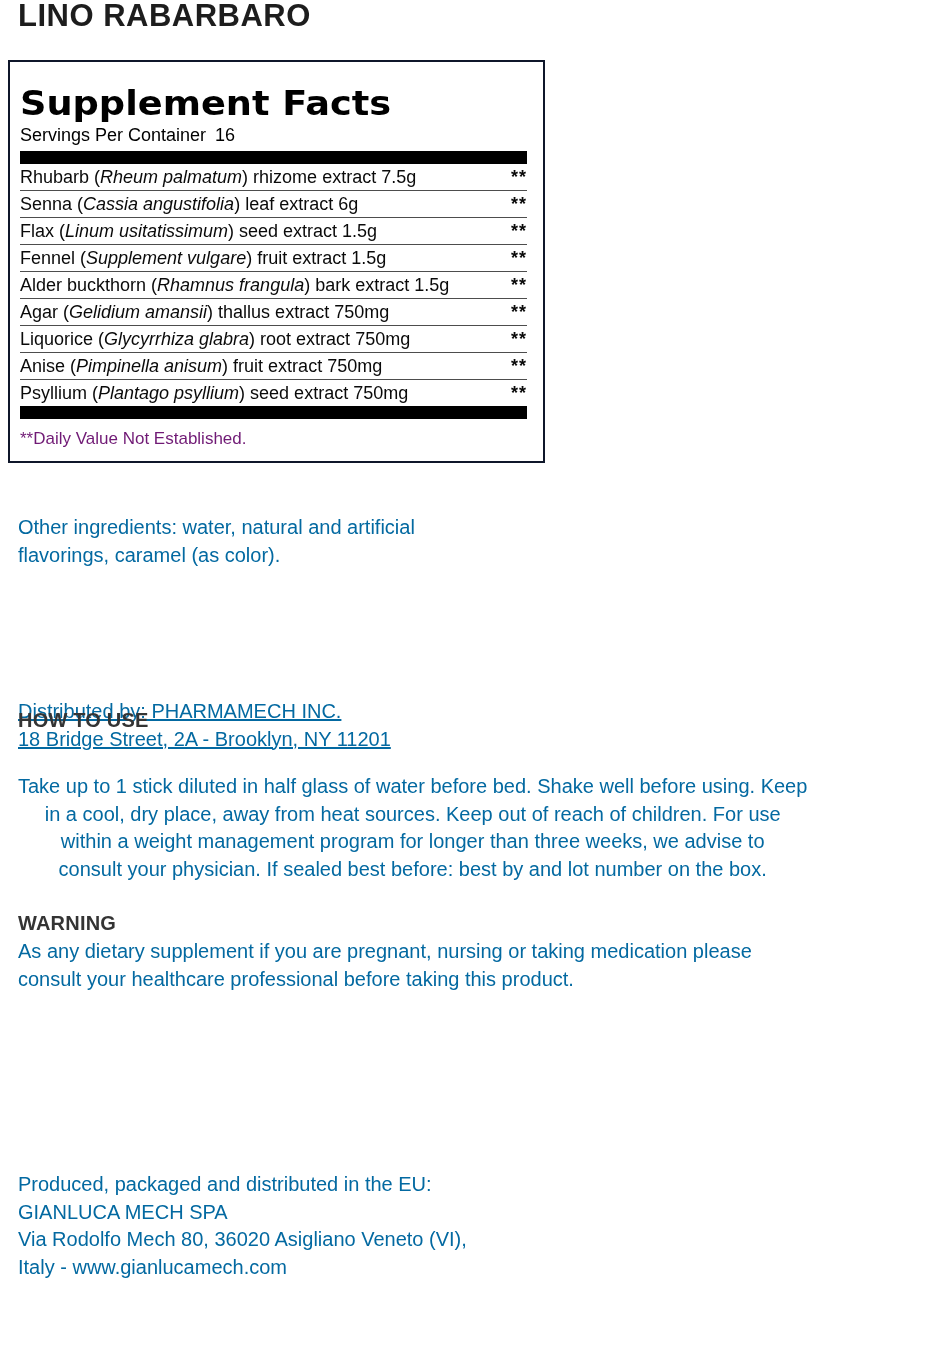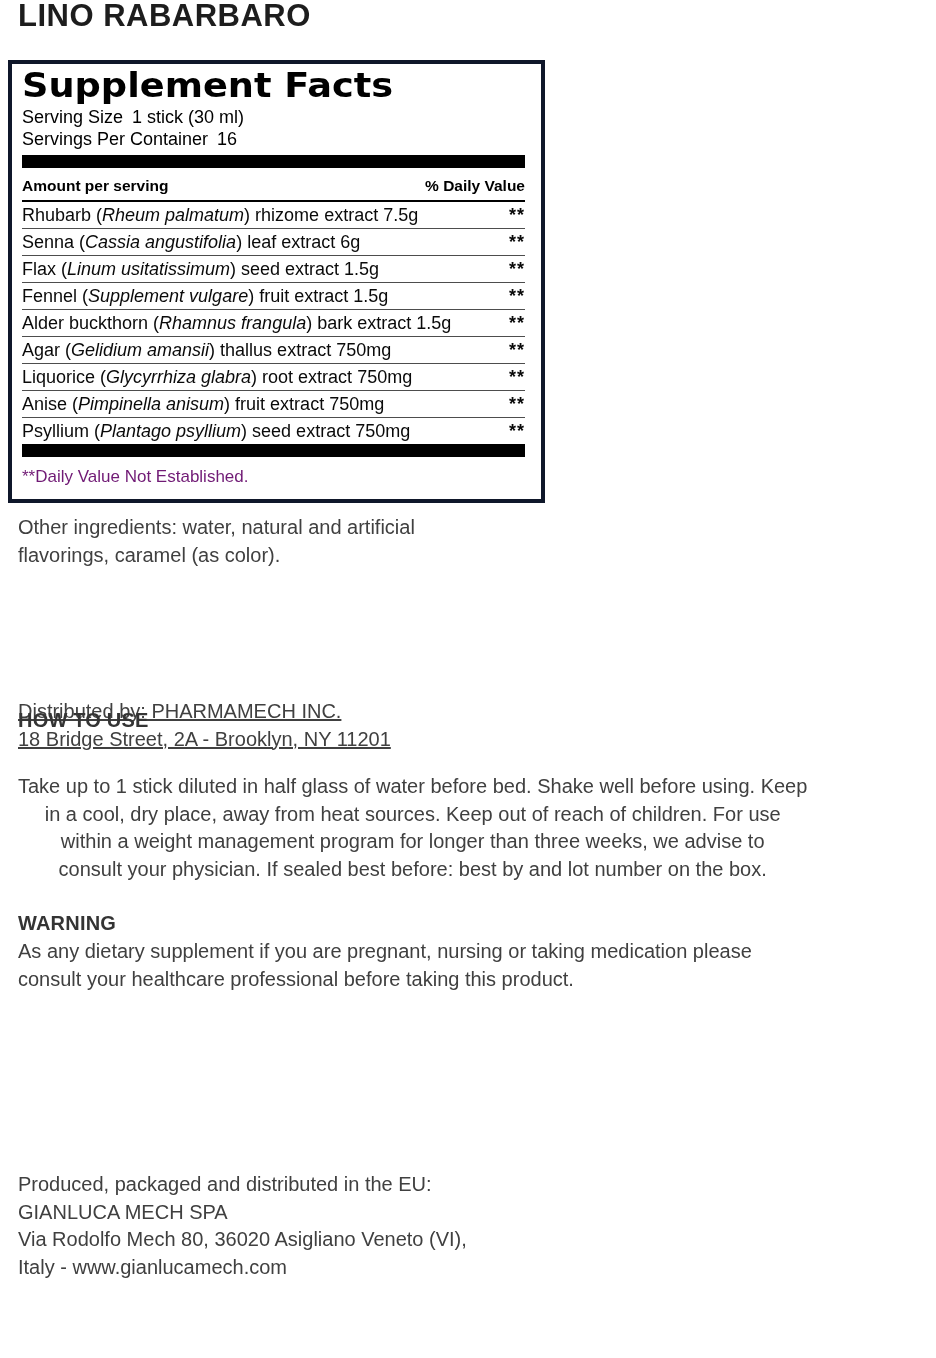--- a/index.html
+++ b/index.html
@@ -21,23 +21,23 @@
     line-height: 38px;
     letter-spacing: 0.5px;
     color: #1d1d1d;
   }
 
   
   .facts-box {
     position: absolute;
     top: 60px; left: 8px;
     width: 537px;
-    border: 4px solid #0f172a;
+    border: 2px solid #0f172a;
     background: #fff;
-    padding: 0 16px 0 10px;
+    padding: 20px 16px 0 10px;
     color: #000;
   }
   .facts-title {
     font-family: "DejaVu Sans", sans-serif;
     font-weight: bold;
     font-size: 34px;
     line-height: 42px;
     letter-spacing: 0px;
     transform: scaleX(1.08);
     transform-origin: left center;
@@ -88,21 +88,21 @@
     padding: 9px 0 12px;
     color: #701a75;
   }
 
   
   .body-text, .section-heading {
     position: absolute;
     left: 18px;
     font-size: 20px;
     line-height: 27.5px;
-    color: #404040;
+    color: #0369a1;
     white-space: pre;
   }
   .section-heading {
     font-weight: bold;
     color: #343434;
     letter-spacing: 0.2px;
   }
   .other-ingredients { top: 514px; }
   .distributor-info  { top: 698px; text-decoration: underline; }
   .how-to-use-heading { top: 707px; }
@@ -113,32 +113,25 @@
 </style>
 </head>
 <body>
 
 <h1 class="product-title">LINO RABARBARO</h1>
 
 <section class="facts-box">
   <h2 class="facts-title">Supplement Facts</h2>
 
   <div class="serving-line">
-    <span>Serving Size</span><span class="serving-value">1 stick (30 ml)</span>
-  </div>
-  <div class="serving-line">
     <span>Servings Per Container</span><span class="serving-value">16</span>
   </div>
 
   <div class="thick-bar"></div>
 
-  <div class="facts-header">
-    <span>Amount per serving</span>
-    <span>% Daily Value</span>
-  </div>
 
   <div>
     <div class="facts-row">
       <span class="ing"><span>Rhubarb (</span><i>Rheum palmatum</i><span>) rhizome extract 7.5g</span></span>
       <span class="dv">**</span>
     </div>
     <div class="facts-row">
       <span class="ing"><span>Senna (</span><i>Cassia angustifolia</i><span>) leaf extract 6g</span></span>
       <span class="dv">**</span>
     </div>

